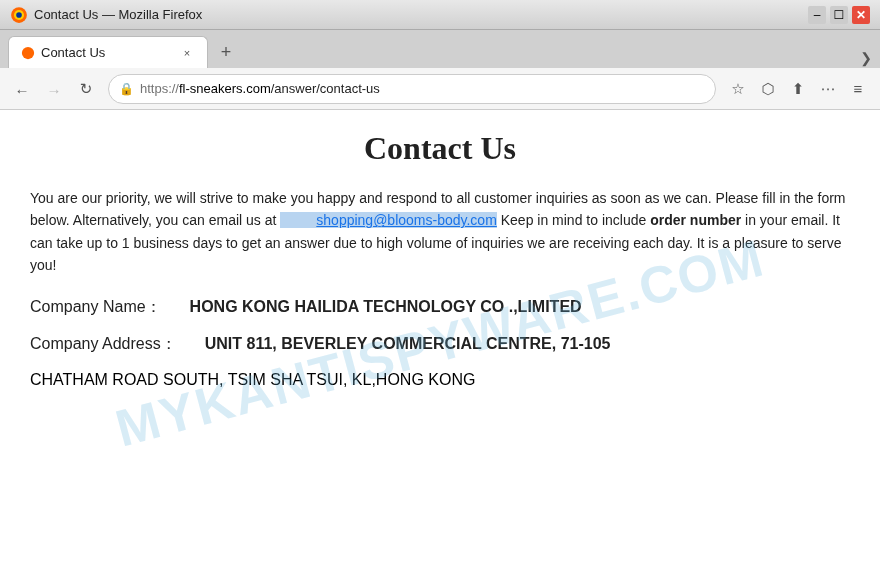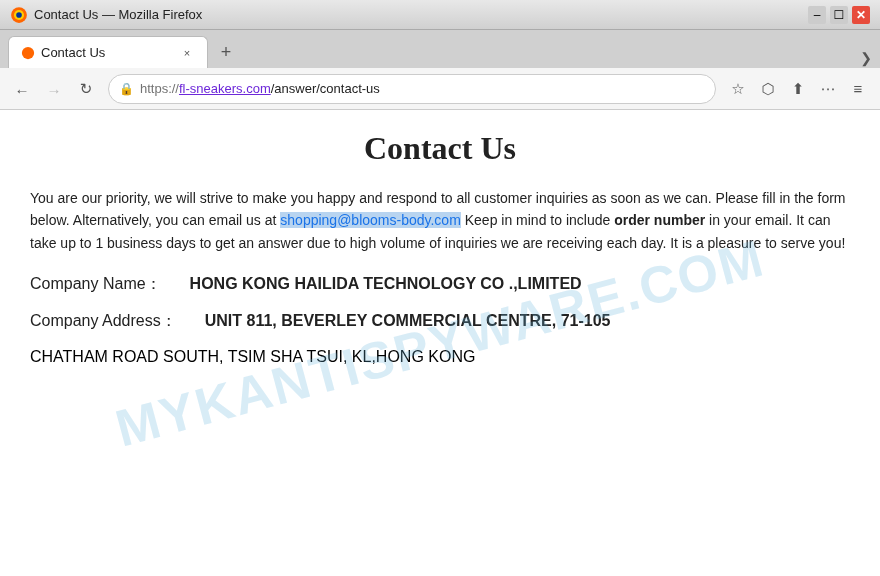--- a/index.html
+++ b/index.html
@@ -154,21 +154,21 @@
     }
     .address-lock {
       color: #888;
       font-size: 12px;
     }
     .address-url {
       flex: 1;
       color: #222;
     }
     .address-url .https { color: #737373; }
-    .address-url .domain { color: #6d28d9; text-decoration: underline; }
+    .address-url .domain { color: #000000; }
 
     .nav-right-icons {
       display: flex;
       align-items: center;
       gap: 2px;
     }
 
     
     .page-content {
       background: white;
@@ -189,21 +189,23 @@
 
     .page-body-text {
       font-size: 14px;
       color: #222;
       line-height: 1.6;
       margin-bottom: 20px;
     }
 
     .email-link {
       color: #1a73e8;
+      text-decoration: underline;
       background-color: #b8d4f0;
+      padding-left: 36px;
     }
     .italic-bold { font-weight: bold; }
 
     .info-section {
       margin: 16px 0;
       font-size: 16px;
       color: #222;
     }
     .info-section .label {
       font-weight: normal;

